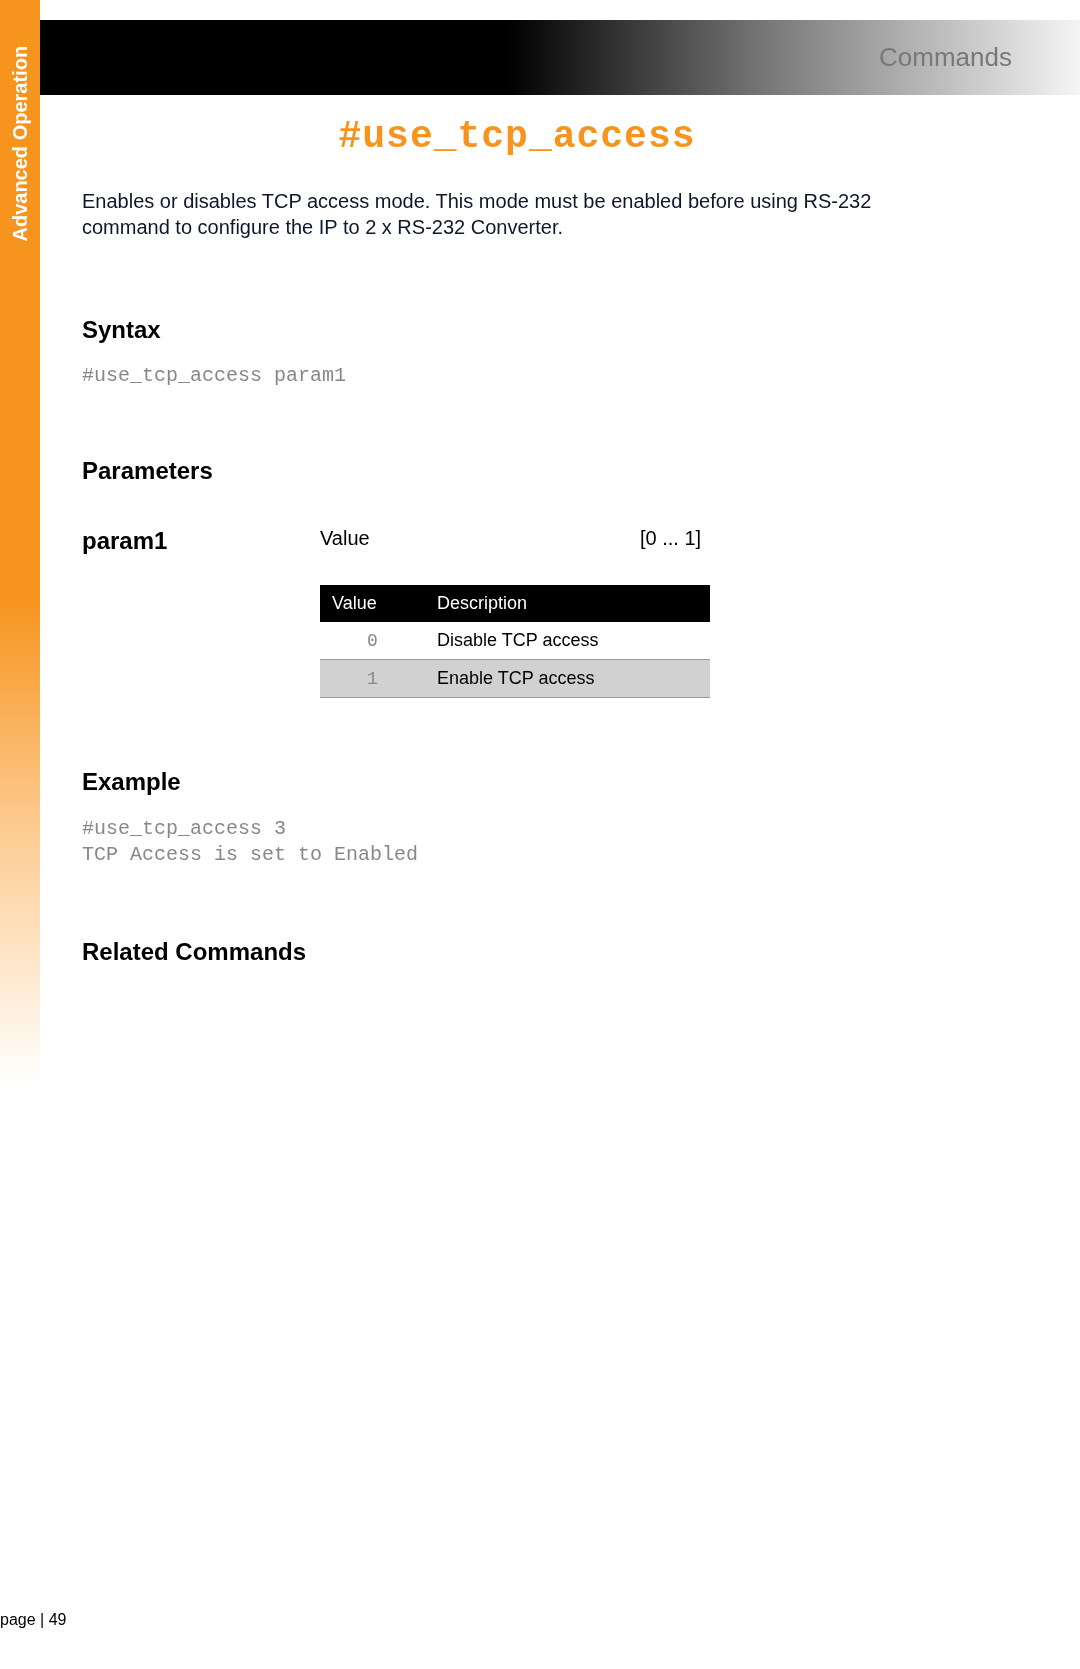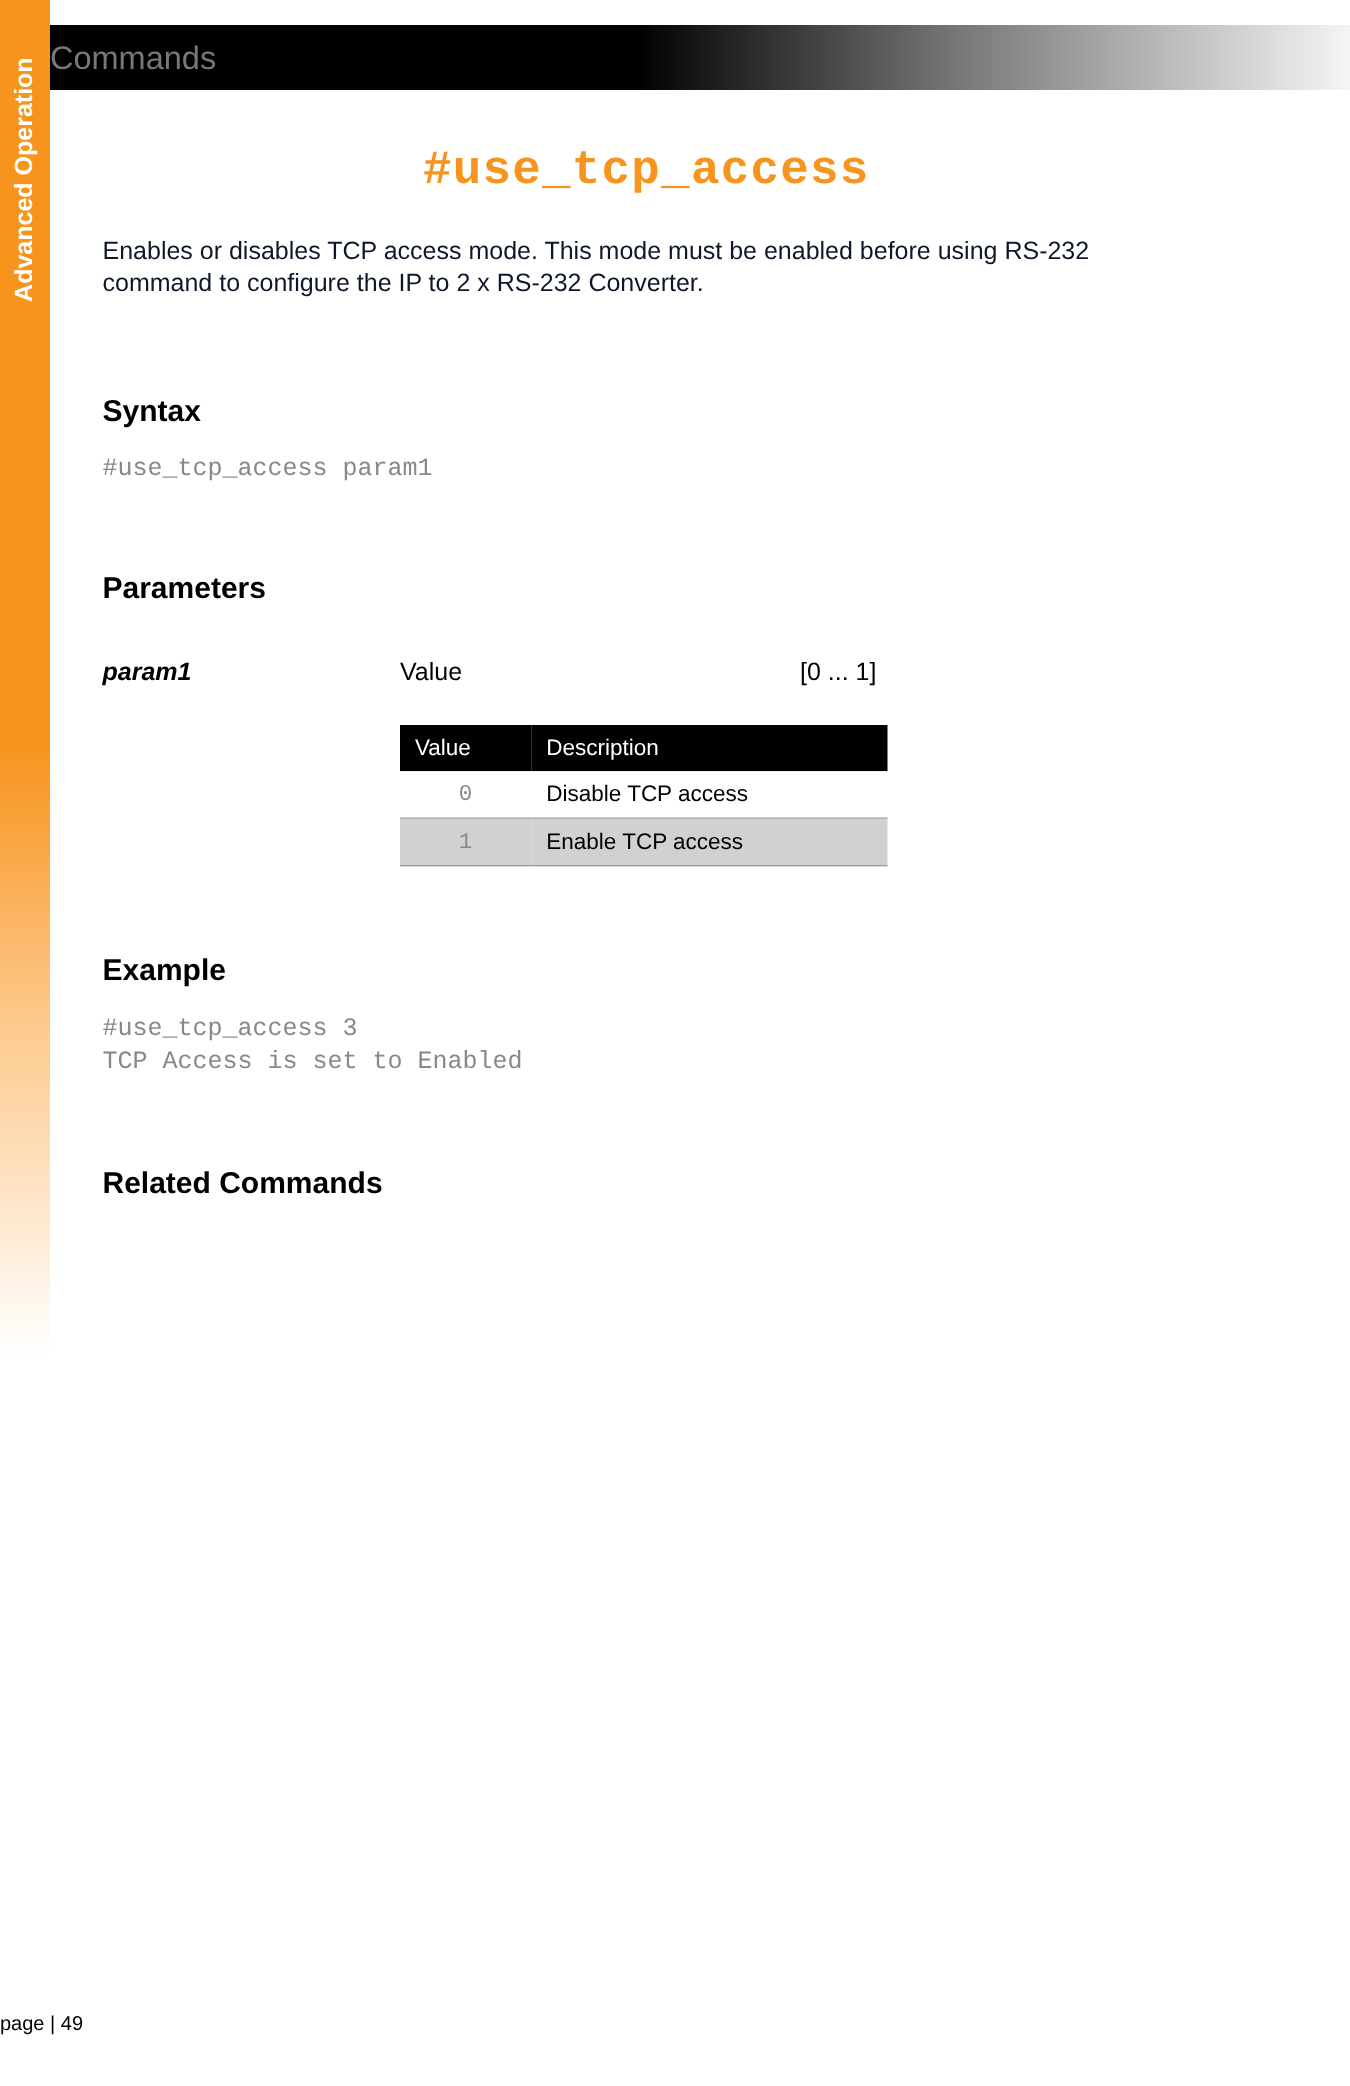--- a/index.html
+++ b/index.html
@@ -44,25 +44,25 @@
       font-weight: bold;
       font-size: 20px;
       white-space: nowrap;
     }
     
     .header-bar {
       position: absolute;
       left: 40px;
       top: 20px;
       width: 1040px;
-      height: 52px;
+      height: 75px;
       background: linear-gradient(to right, #000000 0%, #000000 45%, #787878 70%, #f5f5f5 100%);
       display: flex;
       align-items: center;
-      justify-content: flex-start;
+      justify-content: flex-end;
       padding-right: 68px;
     }
     
     .header-title {
       color: #787878;
       font-size: 26px;
       font-weight: normal;
     }
     
     .content {
@@ -108,23 +108,22 @@
       margin-bottom: 42px;
     }
     
     .param-row {
       display: flex;
       margin-bottom: 30px;
       width: 750px;
     }
     
     .param-name {
-      font-style: italic;
-      font-weight: bold;
-      font-size: 20px;
+      font-weight: bold;
+      font-size: 24px;
       width: 238px;
     }
     
     .param-type {
       font-size: 20px;
       width: 320px;
     }
     
     .param-range {
       font-size: 20px;

